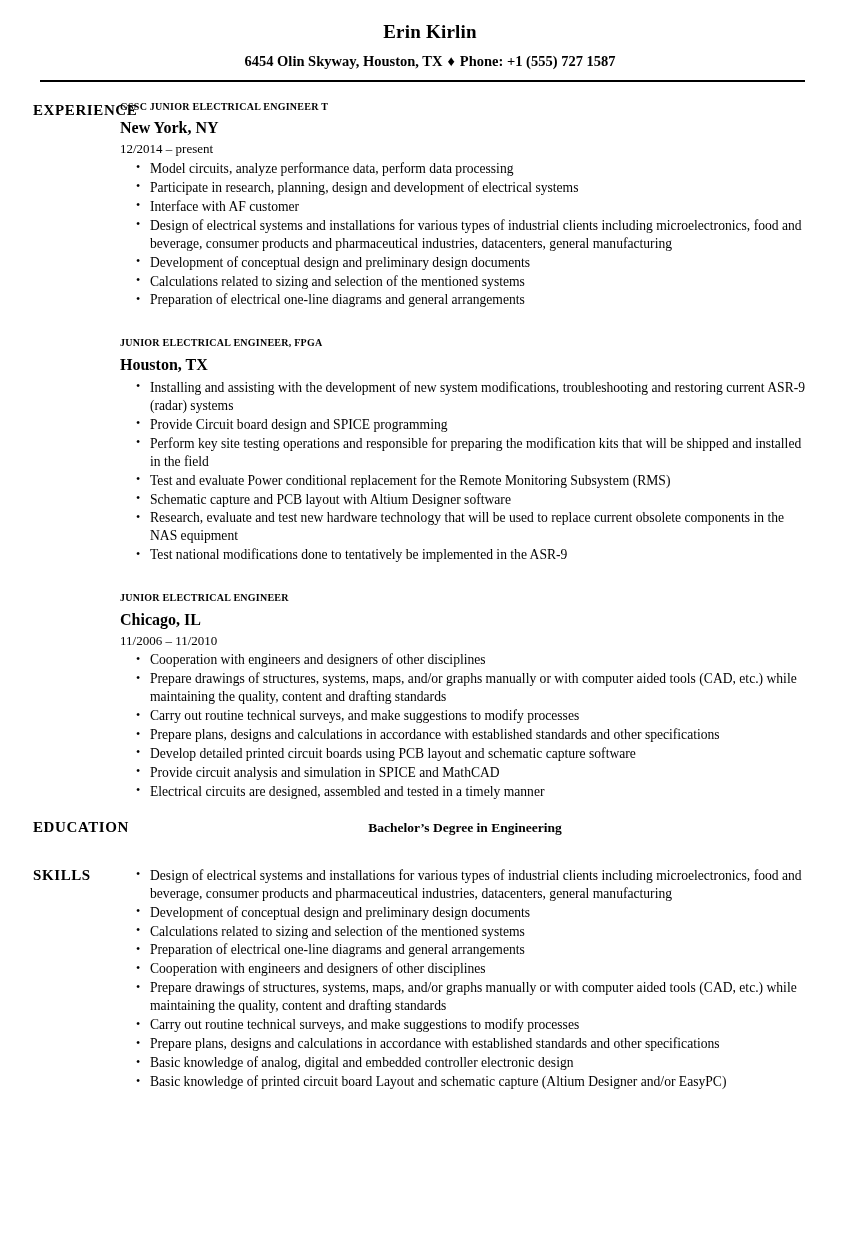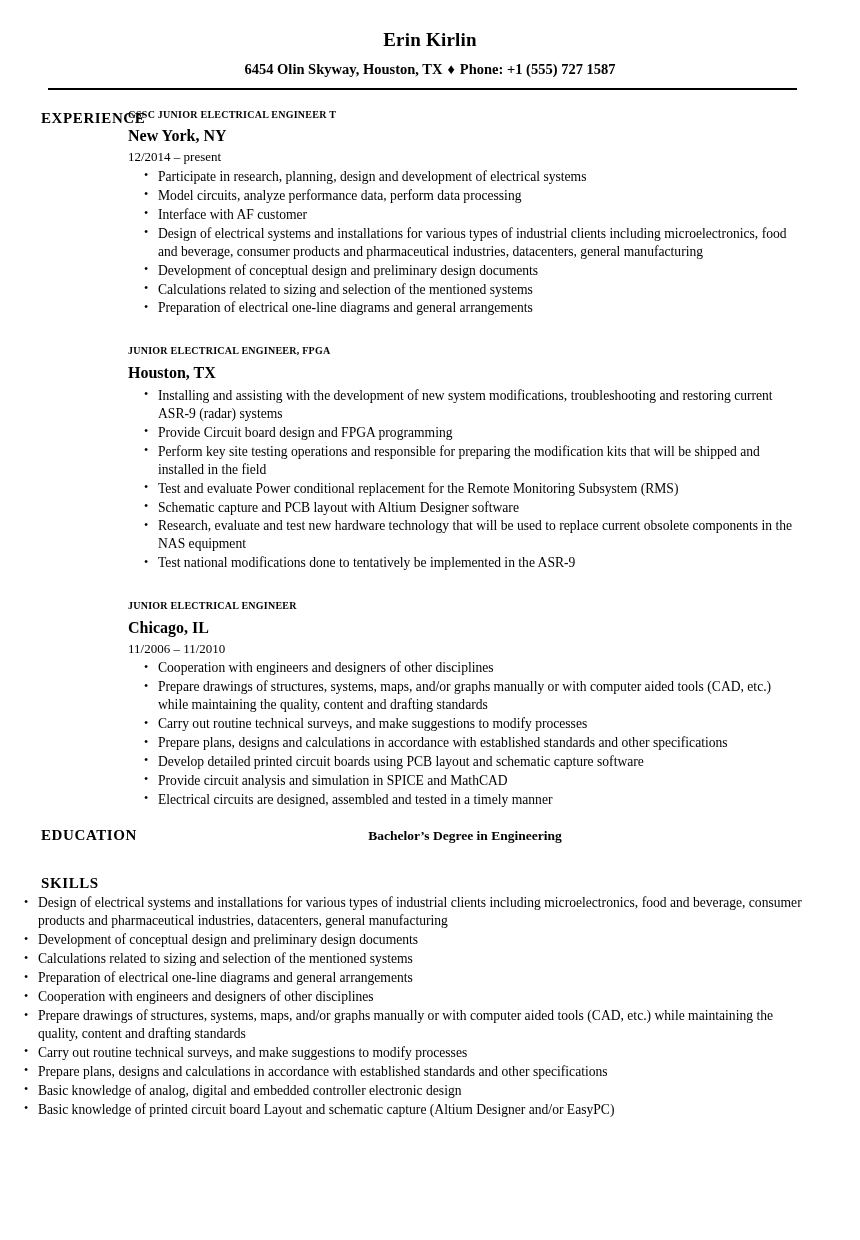--- a/index.html
+++ b/index.html
@@ -13,21 +13,21 @@
     font-family: "Liberation Serif", "DejaVu Serif", serif;
     color: #000000;
     -webkit-font-smoothing: none;
   }
 
   .page {
     position: relative;
     width: 860px;
     height: 1240px;
     box-sizing: border-box;
-    padding: 8px;
+    padding: 0;
     overflow: hidden;
   }
 
   
   .header {
     padding-top: 22px;
     text-align: center;
   }
   .cand-name {
     font-size: 19px;
@@ -132,21 +132,21 @@
     line-height: 1.45;
   }
   .edu-degree {
     font-size: 13.5px;
     font-weight: bold;
     line-height: 1.55;
     margin-top: 1px;
   }
 
   .section-education { margin-top: 16px; text-align: center; }
-  .section-skills { margin-top: 26px; flex-direction: column; }
+  .section-skills { margin-top: 26px; }
 </style>
 </head>
 <body>
 
 <div class="page">
 
   <div class="header">
     <div class="cand-name">Erin Kirlin</div>
     <div class="contact-line">
       <span>6454 Olin Skyway, Houston, TX</span><span class="contact-sep">♦</span><span>Phone: +1 (555) 727 1587</span>
@@ -158,36 +158,36 @@
 
     <div class="section section-experience">
       <div class="section-label">EXPERIENCE</div>
       <div class="section-body">
 
         <div class="job">
           <div class="job-title">GSSC JUNIOR ELECTRICAL ENGINEER T</div>
           <div class="job-location">New York, NY</div>
           <div class="job-dates">12/2014 – present</div>
           <ul class="bullets">
+            <li>Model circuits, analyze performance data, perform data processing</li>
             <li>Participate in research, planning, design and development of electrical systems</li>
-            <li>Model circuits, analyze performance data, perform data processing</li>
             <li>Interface with AF customer</li>
             <li>Design of electrical systems and installations for various types of industrial clients including microelectronics, food and beverage, consumer products and pharmaceutical industries, datacenters, general manufacturing</li>
             <li>Development of conceptual design and preliminary design documents</li>
             <li>Calculations related to sizing and selection of the mentioned systems</li>
             <li>Preparation of electrical one-line diagrams and general arrangements</li>
           </ul>
         </div>
 
         <div class="job">
           <div class="job-title">JUNIOR ELECTRICAL ENGINEER, FPGA</div>
           <div class="job-location">Houston, TX</div>
           <ul class="bullets">
             <li>Installing and assisting with the development of new system modifications, troubleshooting and restoring current ASR-9 (radar) systems</li>
-            <li>Provide Circuit board design and FPGA programming</li>
+            <li>Provide Circuit board design and SPICE programming</li>
             <li>Perform key site testing operations and responsible for preparing the modification kits that will be shipped and installed in the field</li>
             <li>Test and evaluate Power conditional replacement for the Remote Monitoring Subsystem (RMS)</li>
             <li>Schematic capture and PCB layout with Altium Designer software</li>
             <li>Research, evaluate and test new hardware technology that will be used to replace current obsolete components in the NAS equipment</li>
             <li>Test national modifications done to tentatively be implemented in the ASR-9</li>
           </ul>
         </div>
 
         <div class="job">
           <div class="job-title">JUNIOR ELECTRICAL ENGINEER</div>

